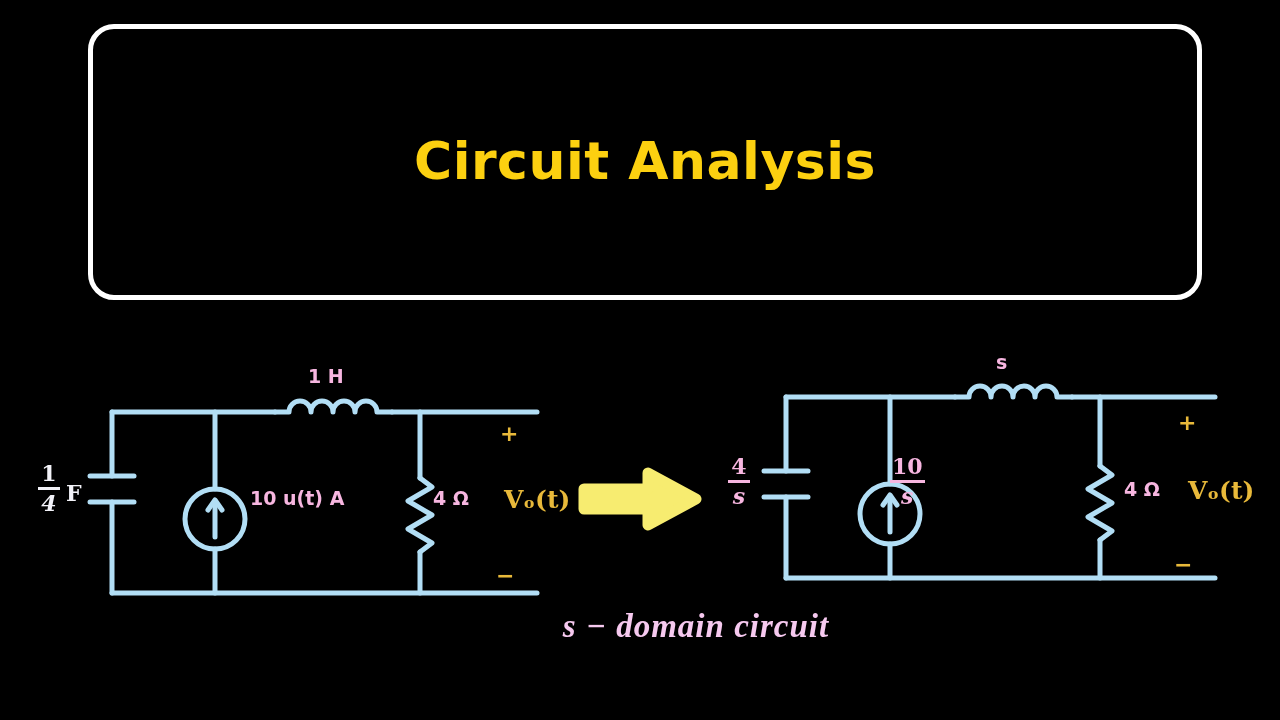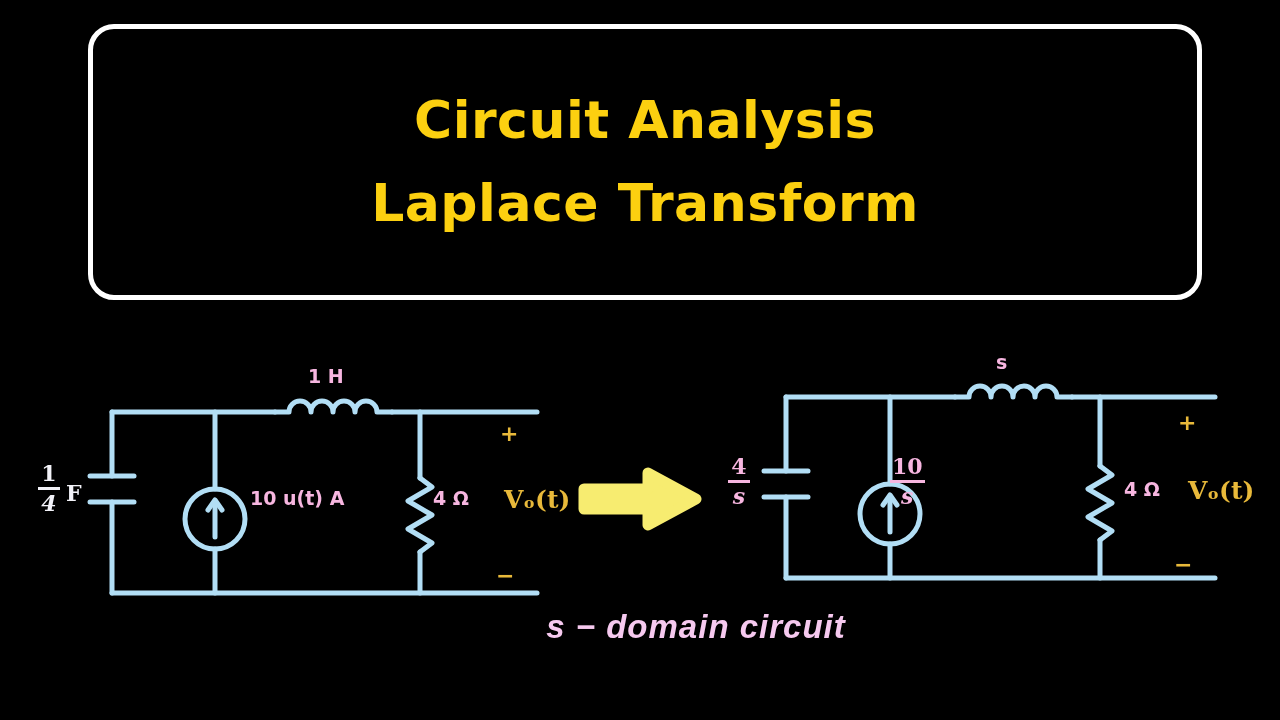--- a/index.html
+++ b/index.html
@@ -116,33 +116,32 @@
   
   #s-domain-caption {
     position: absolute;
     left: 0;
     top: 608px;
     width: 1280px;
     text-align: center;
     padding-left: 112px;
     box-sizing: border-box;
     color: #f6c9ef;
-    font-family: Liberation Sans, sans-serif;
+    font-family: Liberation Serif, serif;
     font-weight: bold;
     font-style: italic;
     font-size: 33px;
     letter-spacing: 1px;
   }
 </style>
 </head>
 <body>
 
 <div id="title-card">
   <div class="title-line">Circuit Analysis</div>
-  <div class="title-line">Laplace Transform</div>
 </div>
 
 <svg id="circuit-left-svg" class="circuit-svg" width="560" height="290">
 
   <path class="wire" d="M112,82 L275,82"></path>
 
   <path class="wire" d="M275,82 L289,82
            A11,11 0 1 1 311,82
            A11,11 0 1 1 333,82
            A11,11 0 1 1 355,82

